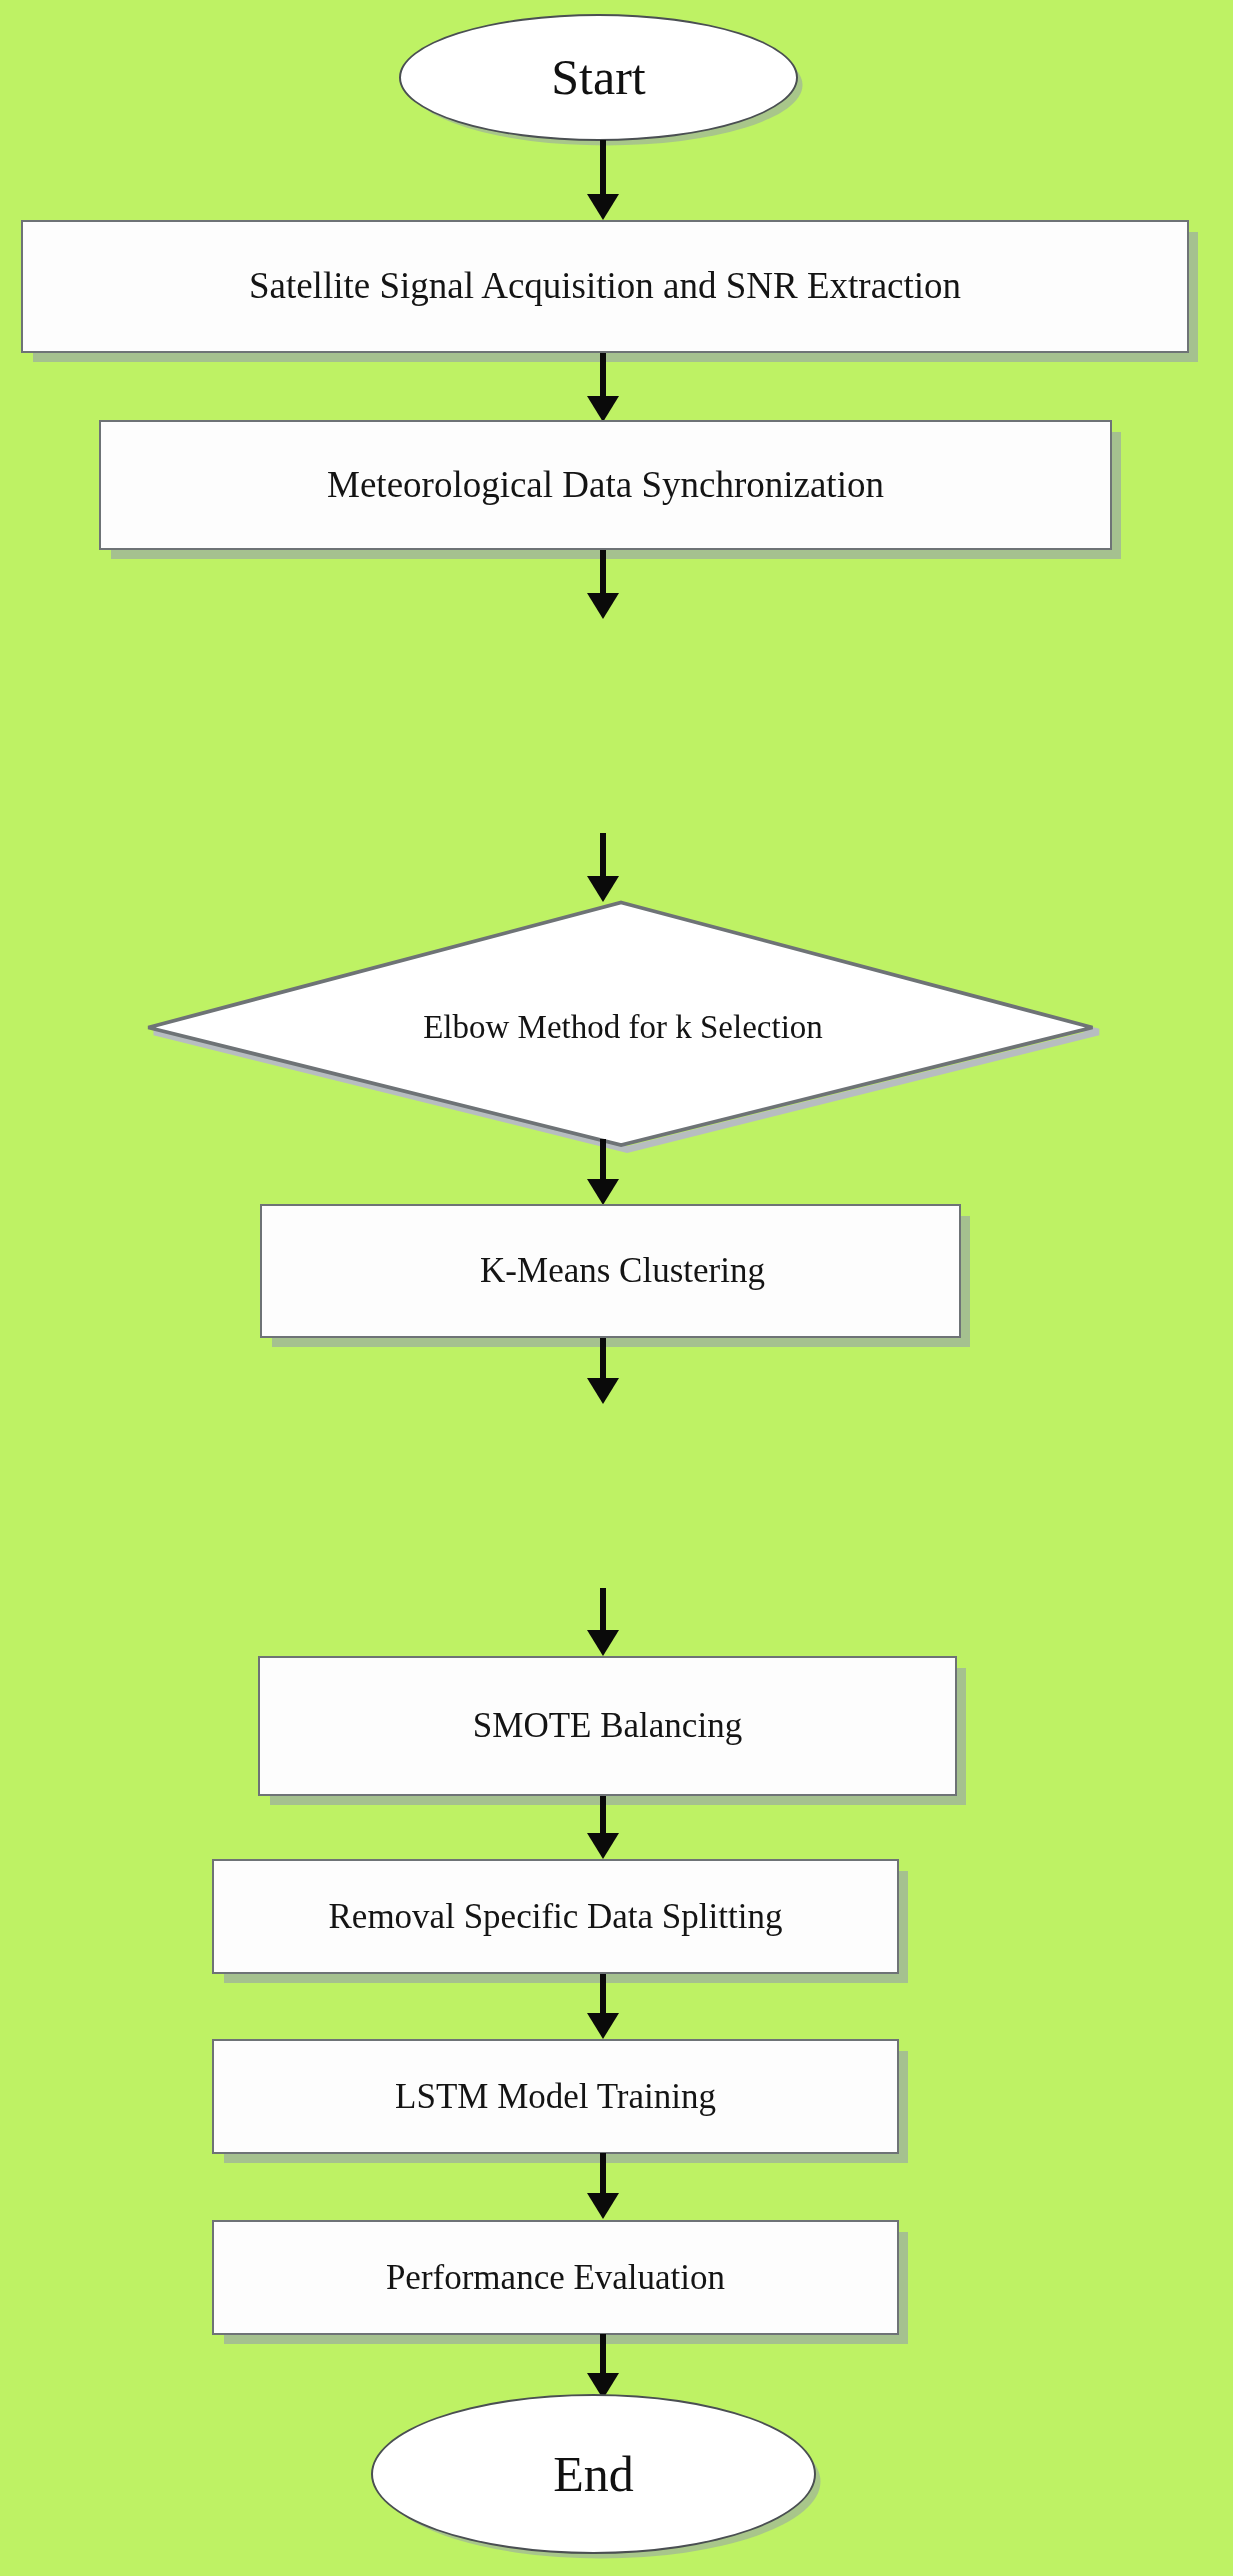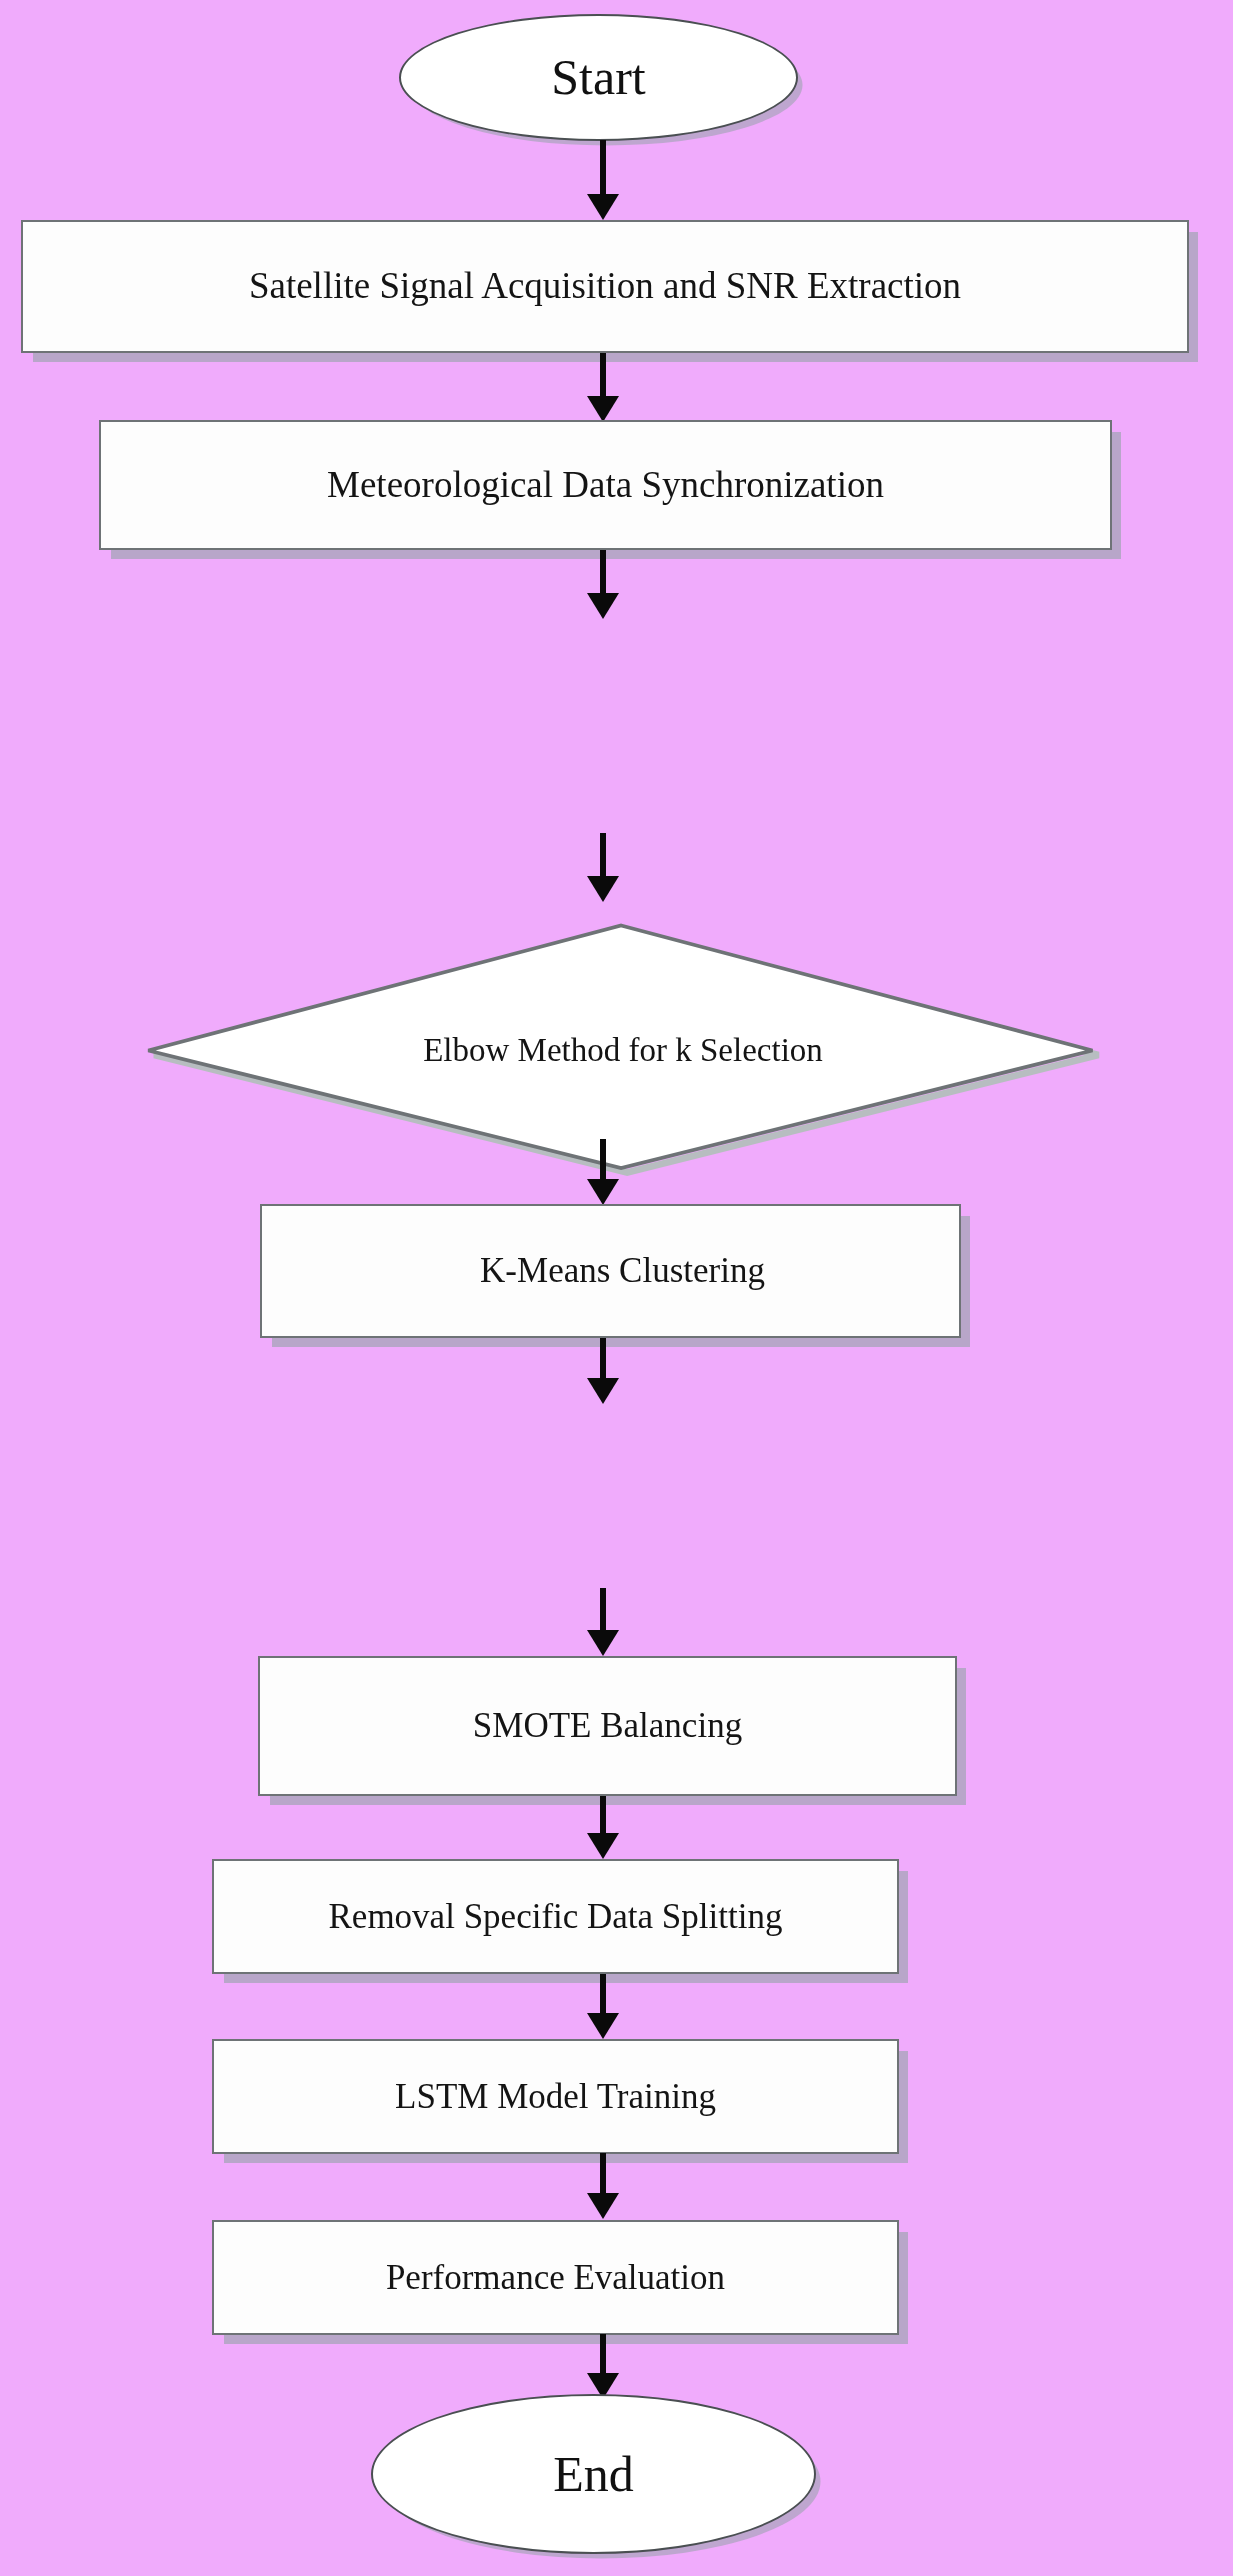--- a/index.html
+++ b/index.html
@@ -9,21 +9,21 @@
     background: #ffffff;
   }
   body {
     font-family: "Liberation Serif", "DejaVu Serif", serif;
   }
 
   #flow-root {
     position: relative;
     width: 1233px;
     height: 2576px;
-    background: #f0abfc;
+    background: #bef264;
     overflow: hidden;
   }
 
   
   .node {
     position: absolute;
     box-sizing: border-box;
   }
 
   
@@ -141,21 +141,21 @@
     <div class="shaft" style="height:44px;"></div>
     <div class="head"></div>
   </div>
 
 
   <div class="arrow" style="left:573px; top:833px; width:60px; height:69px;">
     <div class="shaft" style="height:44px;"></div>
     <div class="head"></div>
   </div>
 
-  <div class="decision" style="left:139px; top:921px; width:968px; height:259px;">
+  <div class="decision" style="left:139px; top:898px; width:968px; height:259px;">
     <svg class="dia-svg" width="968" height="259" viewBox="0 0 1285 344">
       <polygon points="648,12 1274,178 648,334 20,178" fill="none" stroke="#b7bdc0" stroke-width="9"></polygon>
       <polygon points="640,6 1266,172 640,328 12,172" fill="#ffffff" stroke="#6e7376" stroke-width="5"></polygon>
     </svg>
     <div class="dia-label fs-dia" style="padding-bottom:7.5px;">
       <span>Elbow Method for k Selection</span>
     </div>
   </div>
 
   <div class="arrow" style="left:573px; top:1139px; width:60px; height:66px;">

